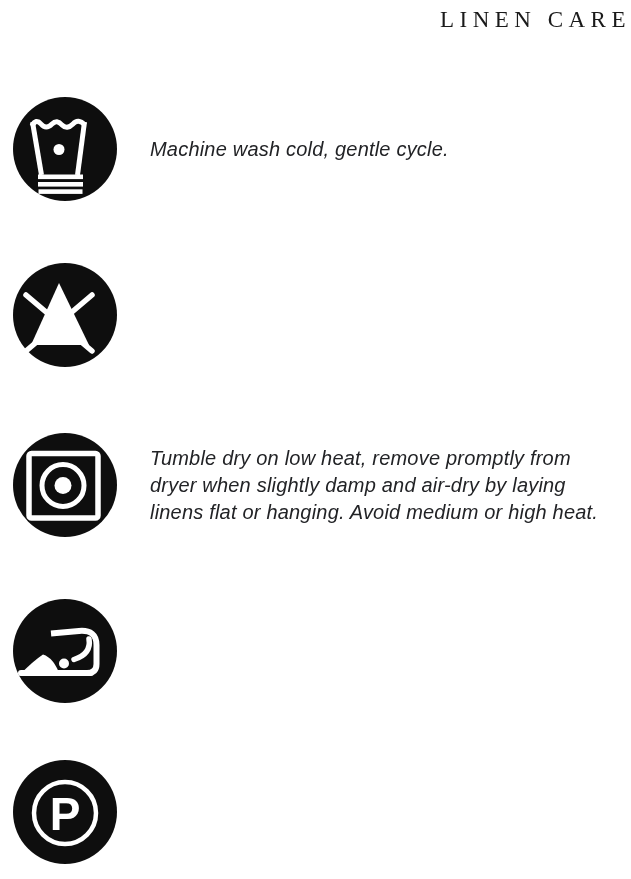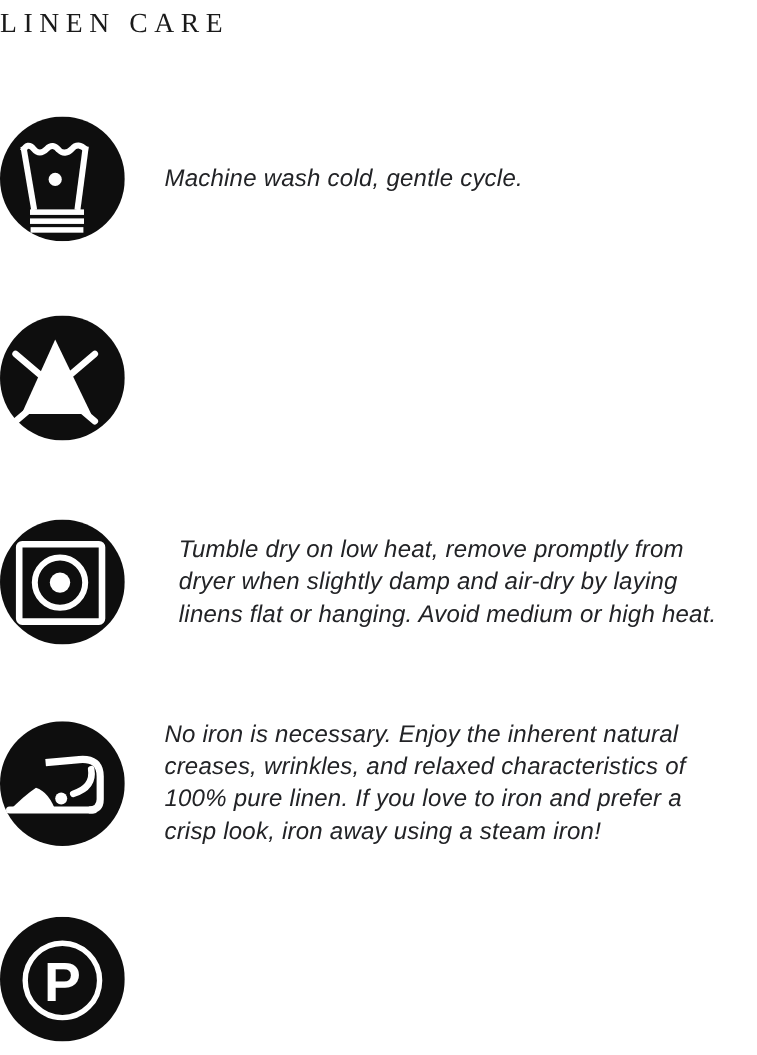--- a/index.html
+++ b/index.html
@@ -7,37 +7,38 @@
   body {
     width: 631px; height: 879px;
     background: #ffffff;
     font-family: "Liberation Sans", sans-serif;
     overflow: hidden;
     -webkit-font-smoothing: antialiased;
   }
   .title {
     margin: 0;
     padding-top: 5px;
-    text-align: left;
+    text-align: right;
     font-family: "Liberation Serif", serif;
     font-weight: 400;
     font-size: 23px;
     line-height: 30px;
     letter-spacing: 5.5px;
     color: #1a1a1a;
   }
   .rows {
     margin-top: 62px;
+    padding-left: 13px;
   }
   .care-row {
     display: flex;
     align-items: center;
   }
   .care-row + .care-row { margin-top: 62px; }
-  .care-row:nth-child(3) { margin-top: 66px; gap: 12px; }
+  .care-row:nth-child(3) { margin-top: 66px; }
   .care-row:nth-child(5) { margin-top: 57px; }
   .icon-wrap {
     flex: 0 0 104px;
     width: 104px; height: 104px;
   }
   .icon-wrap svg { display: block; width: 104px; height: 104px; }
   .care-text {
     margin: 0 0 0 33px;
     max-width: 472px;
     font-size: 20px;
@@ -103,21 +104,20 @@
         <circle cx="52" cy="52" r="52" fill="#0e0e0e"></circle>
         <g stroke="#ffffff" fill="none">
           <path d="M38 34.5 L66 32 Q83.5 30.5 83.5 46 L83.5 65 Q83.5 74 74 74" stroke-width="6"></path>
           <path d="M8 74 L78 74" stroke-width="6" stroke-linecap="round"></path>
           <path d="M76 40 Q78.5 55 61 60.5" stroke-width="5.5" stroke-linecap="round"></path>
         </g>
         <path d="M6 76.5 Q20 62 30 55.5 Q41 59 47 76.5 Z" fill="#ffffff"></path>
         <circle cx="51" cy="64.5" r="5" fill="#ffffff"></circle>
       </svg>
     </div>
-    <p class="care-text">No iron is necessary. Enjoy the inherent natural creases, wrinkles, and relaxed characteristics of 100% pure linen. If you love to iron and prefer a crisp look, iron away using a steam iron!</p>
   </div>
 
   <div class="care-row">
     <div class="icon-wrap">
       <svg viewBox="0 0 104 104" aria-hidden="true">
         <circle cx="52" cy="52" r="52" fill="#0e0e0e"></circle>
         <circle cx="52" cy="53" r="31" fill="none" stroke="#ffffff" stroke-width="4.5"></circle>
         <text x="52" y="70" text-anchor="middle" font-family="Liberation Sans, sans-serif" font-size="46" font-weight="700" fill="#ffffff">P</text>
       </svg>
     </div>

